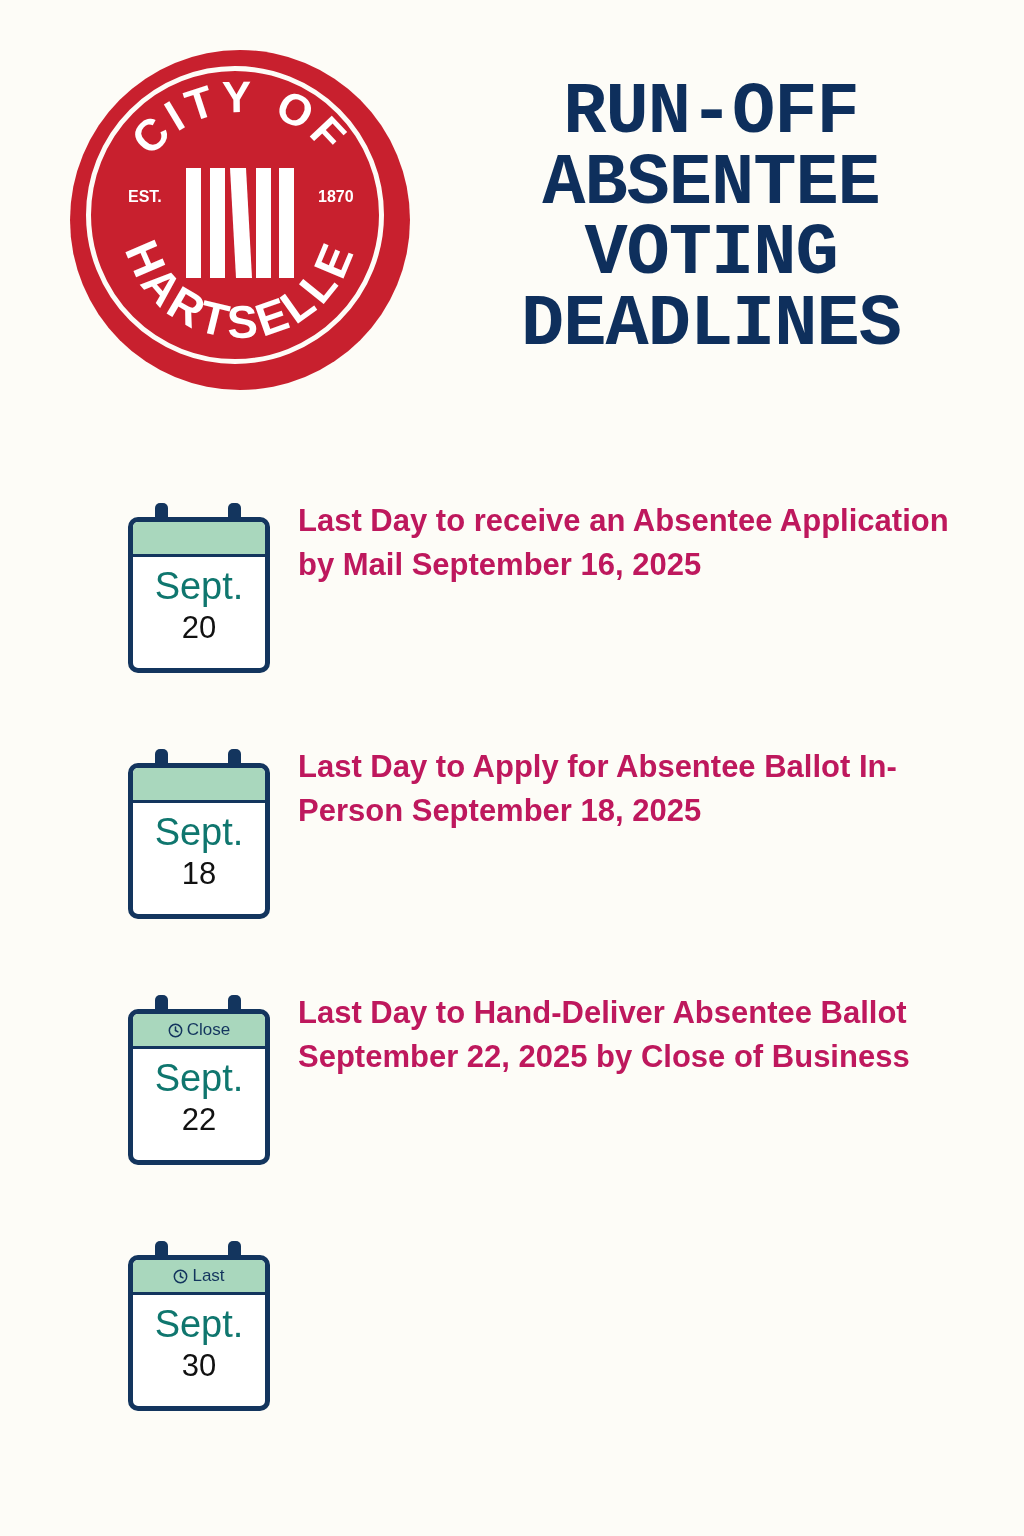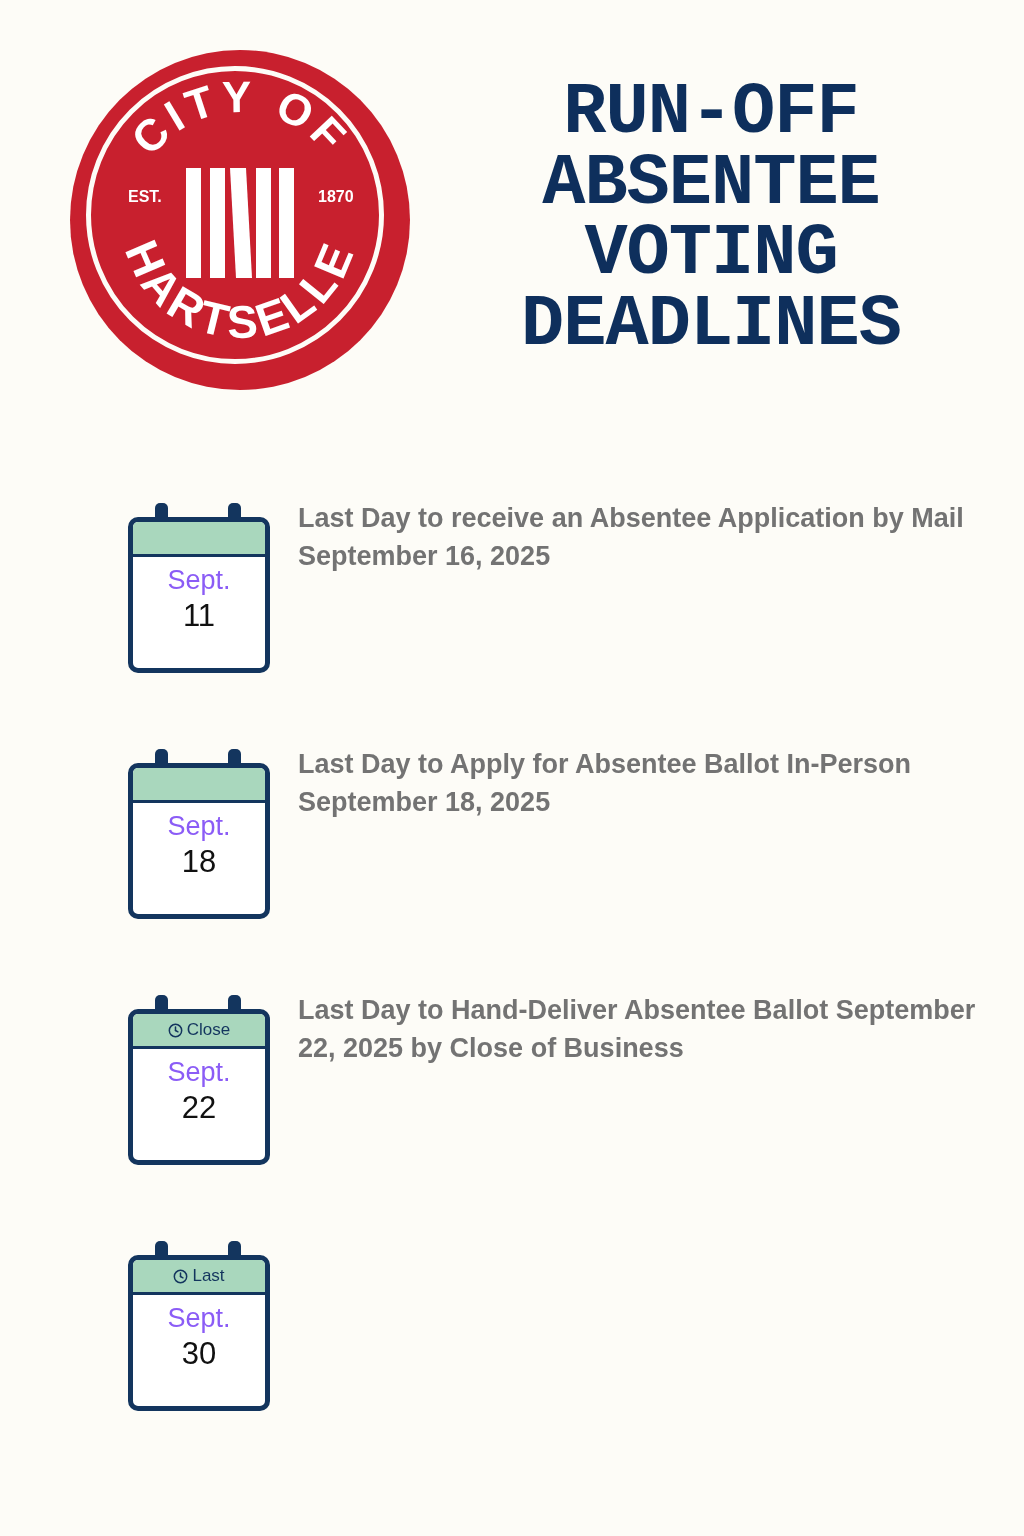--- a/index.html
+++ b/index.html
@@ -124,22 +124,22 @@
     font-size: 17px;
     font-weight: normal;
   }
   .cal-top .clock {
     display: inline-block;
     width: 15px;
     height: 15px;
   }
   .cal-month {
     text-align: center;
-    font-size: 27px;
-    color: #8b5cf6;
+    font-size: 38px;
+    color: #0f766e;
     margin-top: 8px;
     font-family: "Liberation Sans", sans-serif;
   }
   .cal-day {
     text-align: center;
     font-size: 31px;
     color: #111;
     margin-top: 2px;
     font-family: "Liberation Sans", sans-serif;
   }
@@ -151,22 +151,22 @@
     border-radius: 5px;
     top: 0;
   }
   .cal-ring.left { left: 27px; }
   .cal-ring.right { left: 100px; }
 
   .deadline-text {
     flex: 1;
     padding-left: 28px;
     padding-top: 14px;
-    color: #737373;
-    font-size: 27px;
+    color: #be185d;
+    font-size: 31px;
     line-height: 1.42;
     font-weight: bold;
     font-family: "Liberation Sans", sans-serif;
   }
 </style>
 </head>
 <body>
 
 <div class="header">
 
@@ -209,21 +209,21 @@
 
   <div class="deadline-row">
     <div class="cal">
       <div class="cal-ring left"></div>
       <div class="cal-ring right"></div>
       <div class="cal-body">
         <div class="cal-top">
           <span></span>
         </div>
         <div class="cal-month">Sept.</div>
-        <div class="cal-day">11</div>
+        <div class="cal-day">20</div>
       </div>
     </div>
     <div class="deadline-text">Last Day to receive an Absentee Application by Mail September 16, 2025</div>
   </div>
 
   <div class="deadline-row">
     <div class="cal">
       <div class="cal-ring left"></div>
       <div class="cal-ring right"></div>
       <div class="cal-body">

